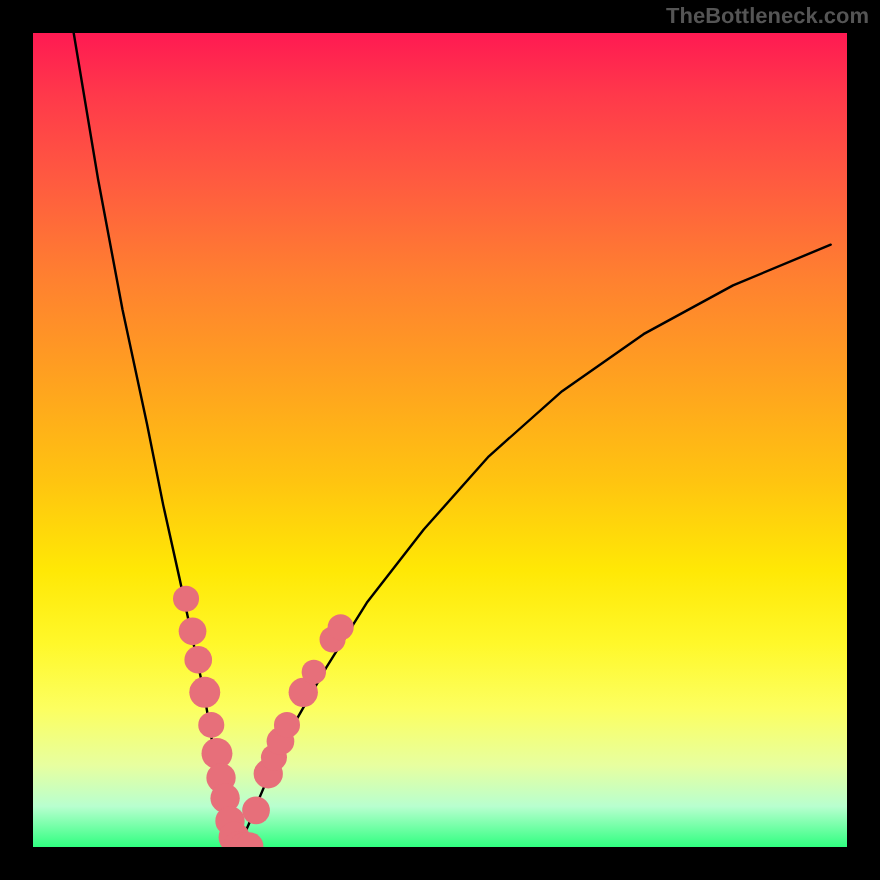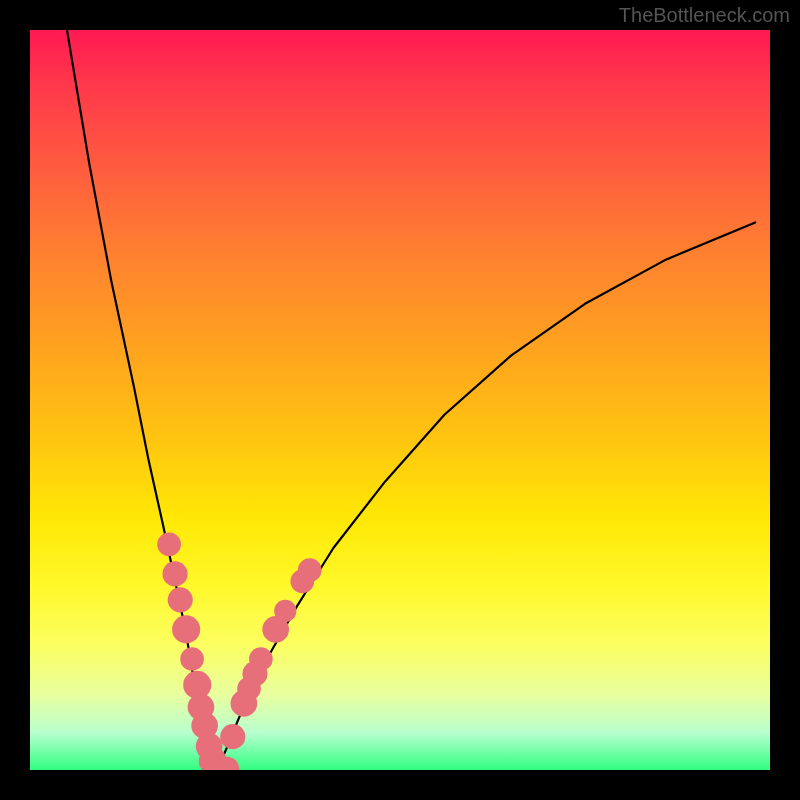--- a/index.html
+++ b/index.html
@@ -9,21 +9,21 @@
       height: 800px;
       background: #000;
       position: relative;
     }
     .watermark {
       position: absolute;
       top: 4px;
       right: 10px;
       color: #555;
       font-size: 20px;
-      font-weight: 400;
+      font-weight: 700;
       z-index: 10;
     }
     .plot-area {
       position: absolute;
       top: 30px;
       left: 30px;
       width: 740px;
       height: 740px;
       overflow: hidden;
     }

